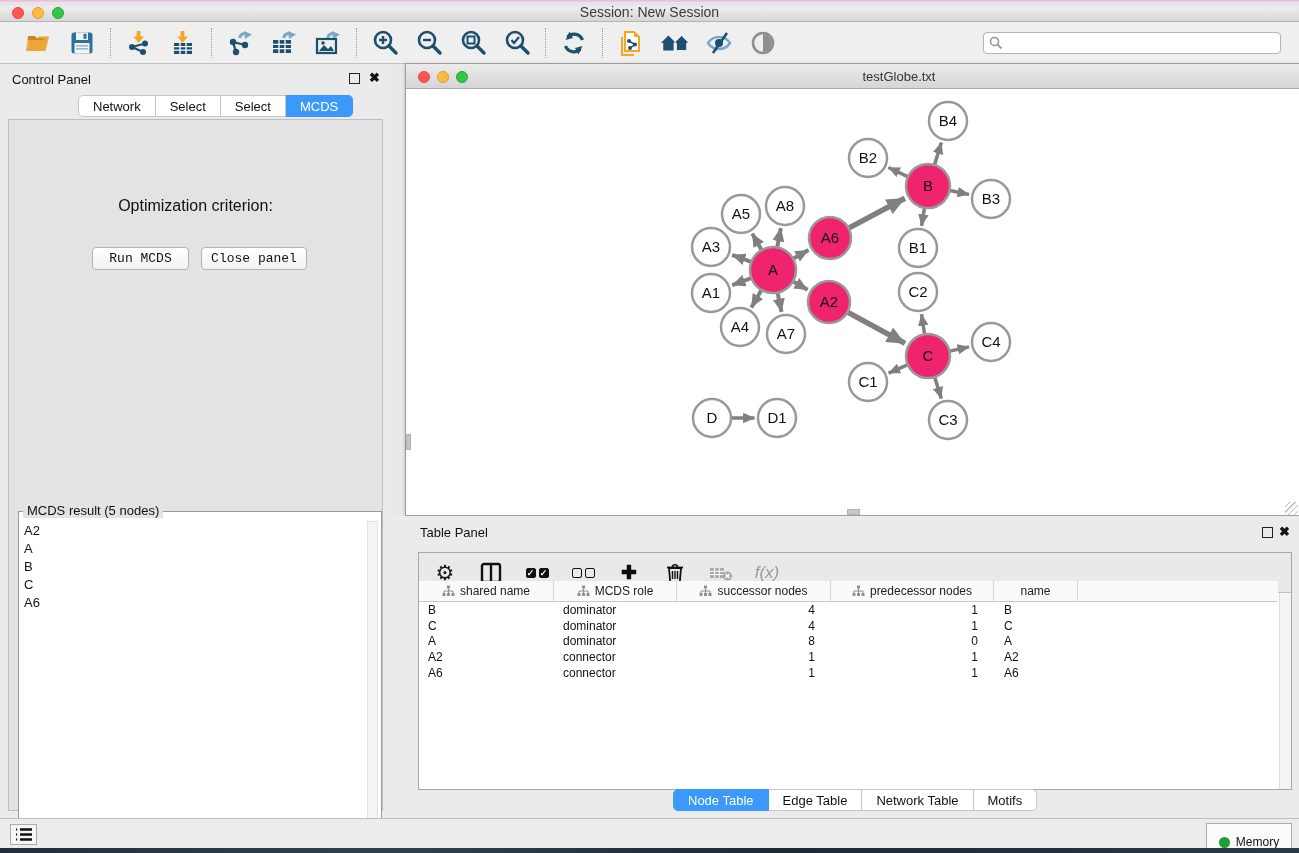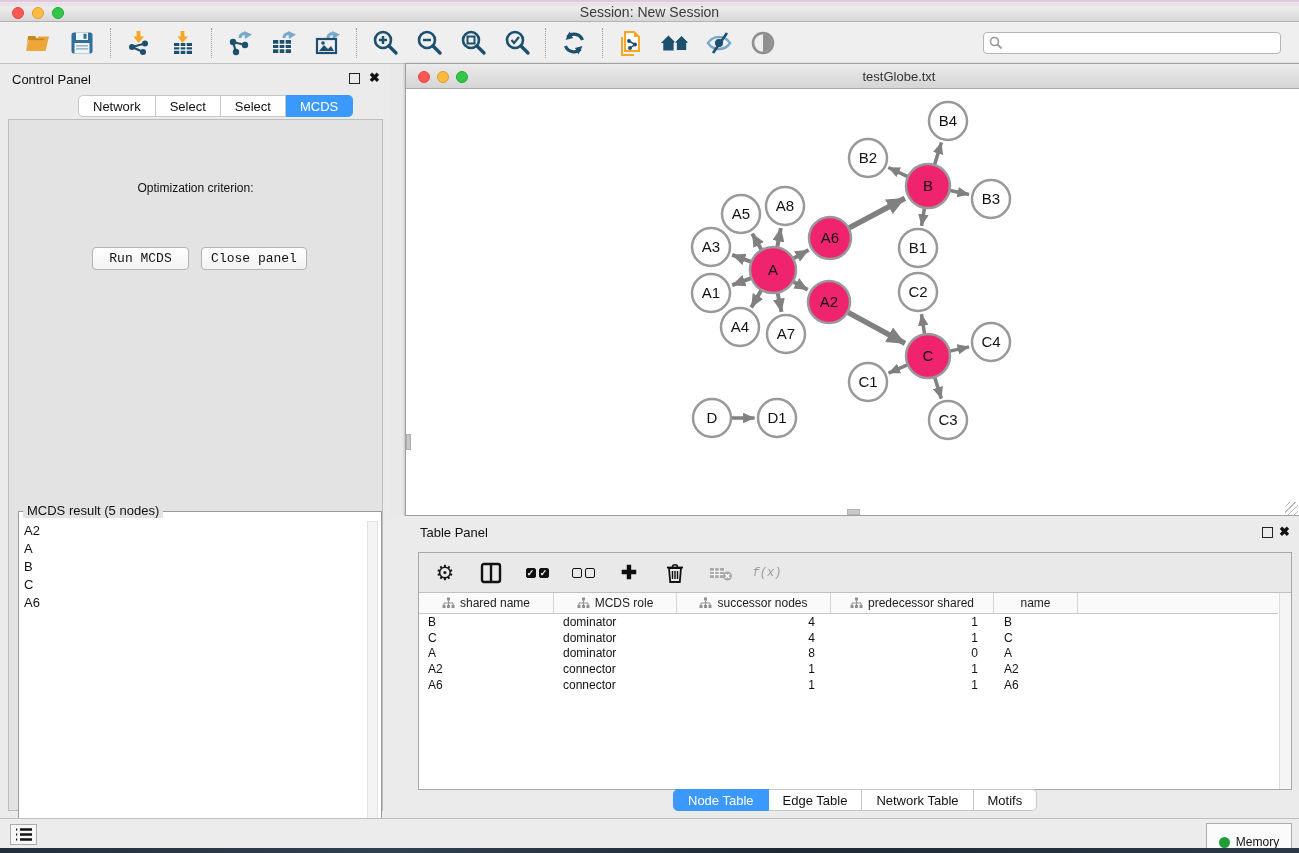--- a/index.html
+++ b/index.html
@@ -43,22 +43,22 @@
   .seg-tabs { position:absolute; display:flex; height:22px; font-size:13px; }
   .seg { background:#fff; border:1px solid #c7c7c7; border-left:none; padding:0 14px;
     display:flex; align-items:center; color:#111; }
   .seg:first-child { border-left:1px solid #c7c7c7; border-radius:5px 0 0 5px; }
   .seg:last-child { border-radius:0 5px 5px 0; }
   .seg.active { background:#3b99fc; border-color:#3b99fc; color:#fff; }
   .cp-tabs { left:78px; top:31px; }
 
   .cp-inner { position:absolute; left:8px; top:55px; width:375px; height:692px;
     background:#e3e3e3; border:1px solid #bdbdbd; }
-  .opt-label { position:absolute; left:0; top:61px; width:100%; text-align:center;
-    font-size:12px; color:#111; }
+  .opt-label { position:absolute; left:0; top:77px; width:100%; text-align:center;
+    font-size:16px; color:#111; }
   .criterion { position:absolute; left:34px; top:92px; width:314px; height:24px;
     background:#fff; border:1px solid #ababab; border-radius:4px; display:flex; align-items:center; }
   .criterion .val { flex:1; font-size:13px; color:#111; padding-left:8px; white-space:nowrap; }
   .criterion .stepper { width:20px; height:22px; margin-right:1px; background:linear-gradient(#5aaefd,#2f87f2);
     border-radius:3px; display:flex; flex-direction:column; align-items:center; justify-content:center; color:#fff; }
   .criterion .stepper span { font-size:7px; line-height:5px; }
   .cp-btn { position:absolute; height:23px; background:linear-gradient(#ffffff,#f2f2f2);
     border:1px solid #b3b3b3; border-radius:4px; font-size:13px; color:#111;
     display:flex; align-items:center; justify-content:center; font-family:Liberation Mono, monospace; }
   .btn-run { left:83px; top:127px; width:97px; }
@@ -92,27 +92,27 @@
   .tp-title { position:absolute; left:30px; top:9px; font-size:13px; color:#111; }
   .tp-float { right:26px; top:11px; }
   .tp-close { right:9px; top:10px; }
   .table-box { position:absolute; left:28px; top:36px; width:874px; height:238px;
     border:1px solid #a8a8a8; background:#fff; }
   .tp-toolbar { position:absolute; left:0; top:0; width:100%; height:40px; background:#e9e9e9;
     border-bottom:1px solid #c0c0c0; display:flex; align-items:center; gap:22px; padding-left:14px; }
   .tp-ic { display:flex; align-items:center; justify-content:center; width:24px; height:24px; }
   .gear-glyph { font-size:21px; color:#1a1a1a; line-height:22px; }
   .plus-glyph { font-size:19px; font-weight:bold; color:#0d0d0d; }
-  .fx-glyph { font-family:Liberation Mono, monospace; font-style:italic; font-size:12px; color:#9a9a9a; }
+  .fx-glyph { font-family:Liberation Sans, sans-serif; font-style:italic; font-size:17px; color:#9a9a9a; }
   .chkpair { display:flex; gap:3px; }
   .chkbox { width:10px; height:10px; border:1.6px solid #111; border-radius:2px; font-size:9px;
     line-height:9px; font-weight:bold; color:#fff; text-align:center; }
   .chkbox.checked { background:#111; }
 
-  .grid-table { position:absolute; left:0; top:40px; width:859px; }
+  .grid-table { position:absolute; left:0; top:28px; width:859px; }
   .g-header { display:flex; height:21px; background:#fafafa; border-bottom:1px solid #c9c9c9; }
   .g-hcell { display:flex; align-items:center; justify-content:center; gap:5px; font-size:12px;
     color:#222; border-right:1px solid #d4d4d4; height:100%; }
   .g-row { display:flex; height:15.8px; align-items:center; background:#fff; }
   .g-cell { font-size:12px; color:#111; overflow:hidden; white-space:nowrap; }
   .c0 { width:135px; } .c1 { width:123px; } .c2 { width:154px; } .c3 { width:163px; } .c4 { width:84px; }
   .g-cell.c0, .g-cell.c1 { padding-left:9px; }
   .g-cell.c2, .g-cell.c3 { text-align:right; padding-right:16px; }
   .g-cell.c4 { padding-left:10px; }
   .tbl-vscroll { position:absolute; right:0; top:40px; width:12px; bottom:0;
@@ -550,21 +550,21 @@
           <div class="g-hcell c3">
             <span style="display: inline-flex;">
               <svg width="13" height="12" viewBox="0 0 13 12">
                 <rect x="5" y="0.5" width="3" height="3" fill="#8f8f8f"></rect>
                 <rect x="0.5" y="8" width="3" height="3" fill="#8f8f8f"></rect>
                 <rect x="5" y="8" width="3" height="3" fill="#8f8f8f"></rect>
                 <rect x="9.5" y="8" width="3" height="3" fill="#8f8f8f"></rect>
                 <path d="M6.5 3.5 v2.5 M2 8 v-2 h9 v2 M6.5 6 v2" stroke="#8f8f8f" stroke-width="1" fill="none"></path>
               </svg>
             </span>
-            <span>predecessor shared</span>
+            <span>predecessor nodes</span>
           </div>
           <div class="g-hcell c4">
             <span>name</span>
           </div>
         </div>
       <div id="tbl-body">
           <div class="g-row">
             <div class="g-cell c0">B</div>
             <div class="g-cell c1">dominator</div>
             <div class="g-cell c2">4</div>

